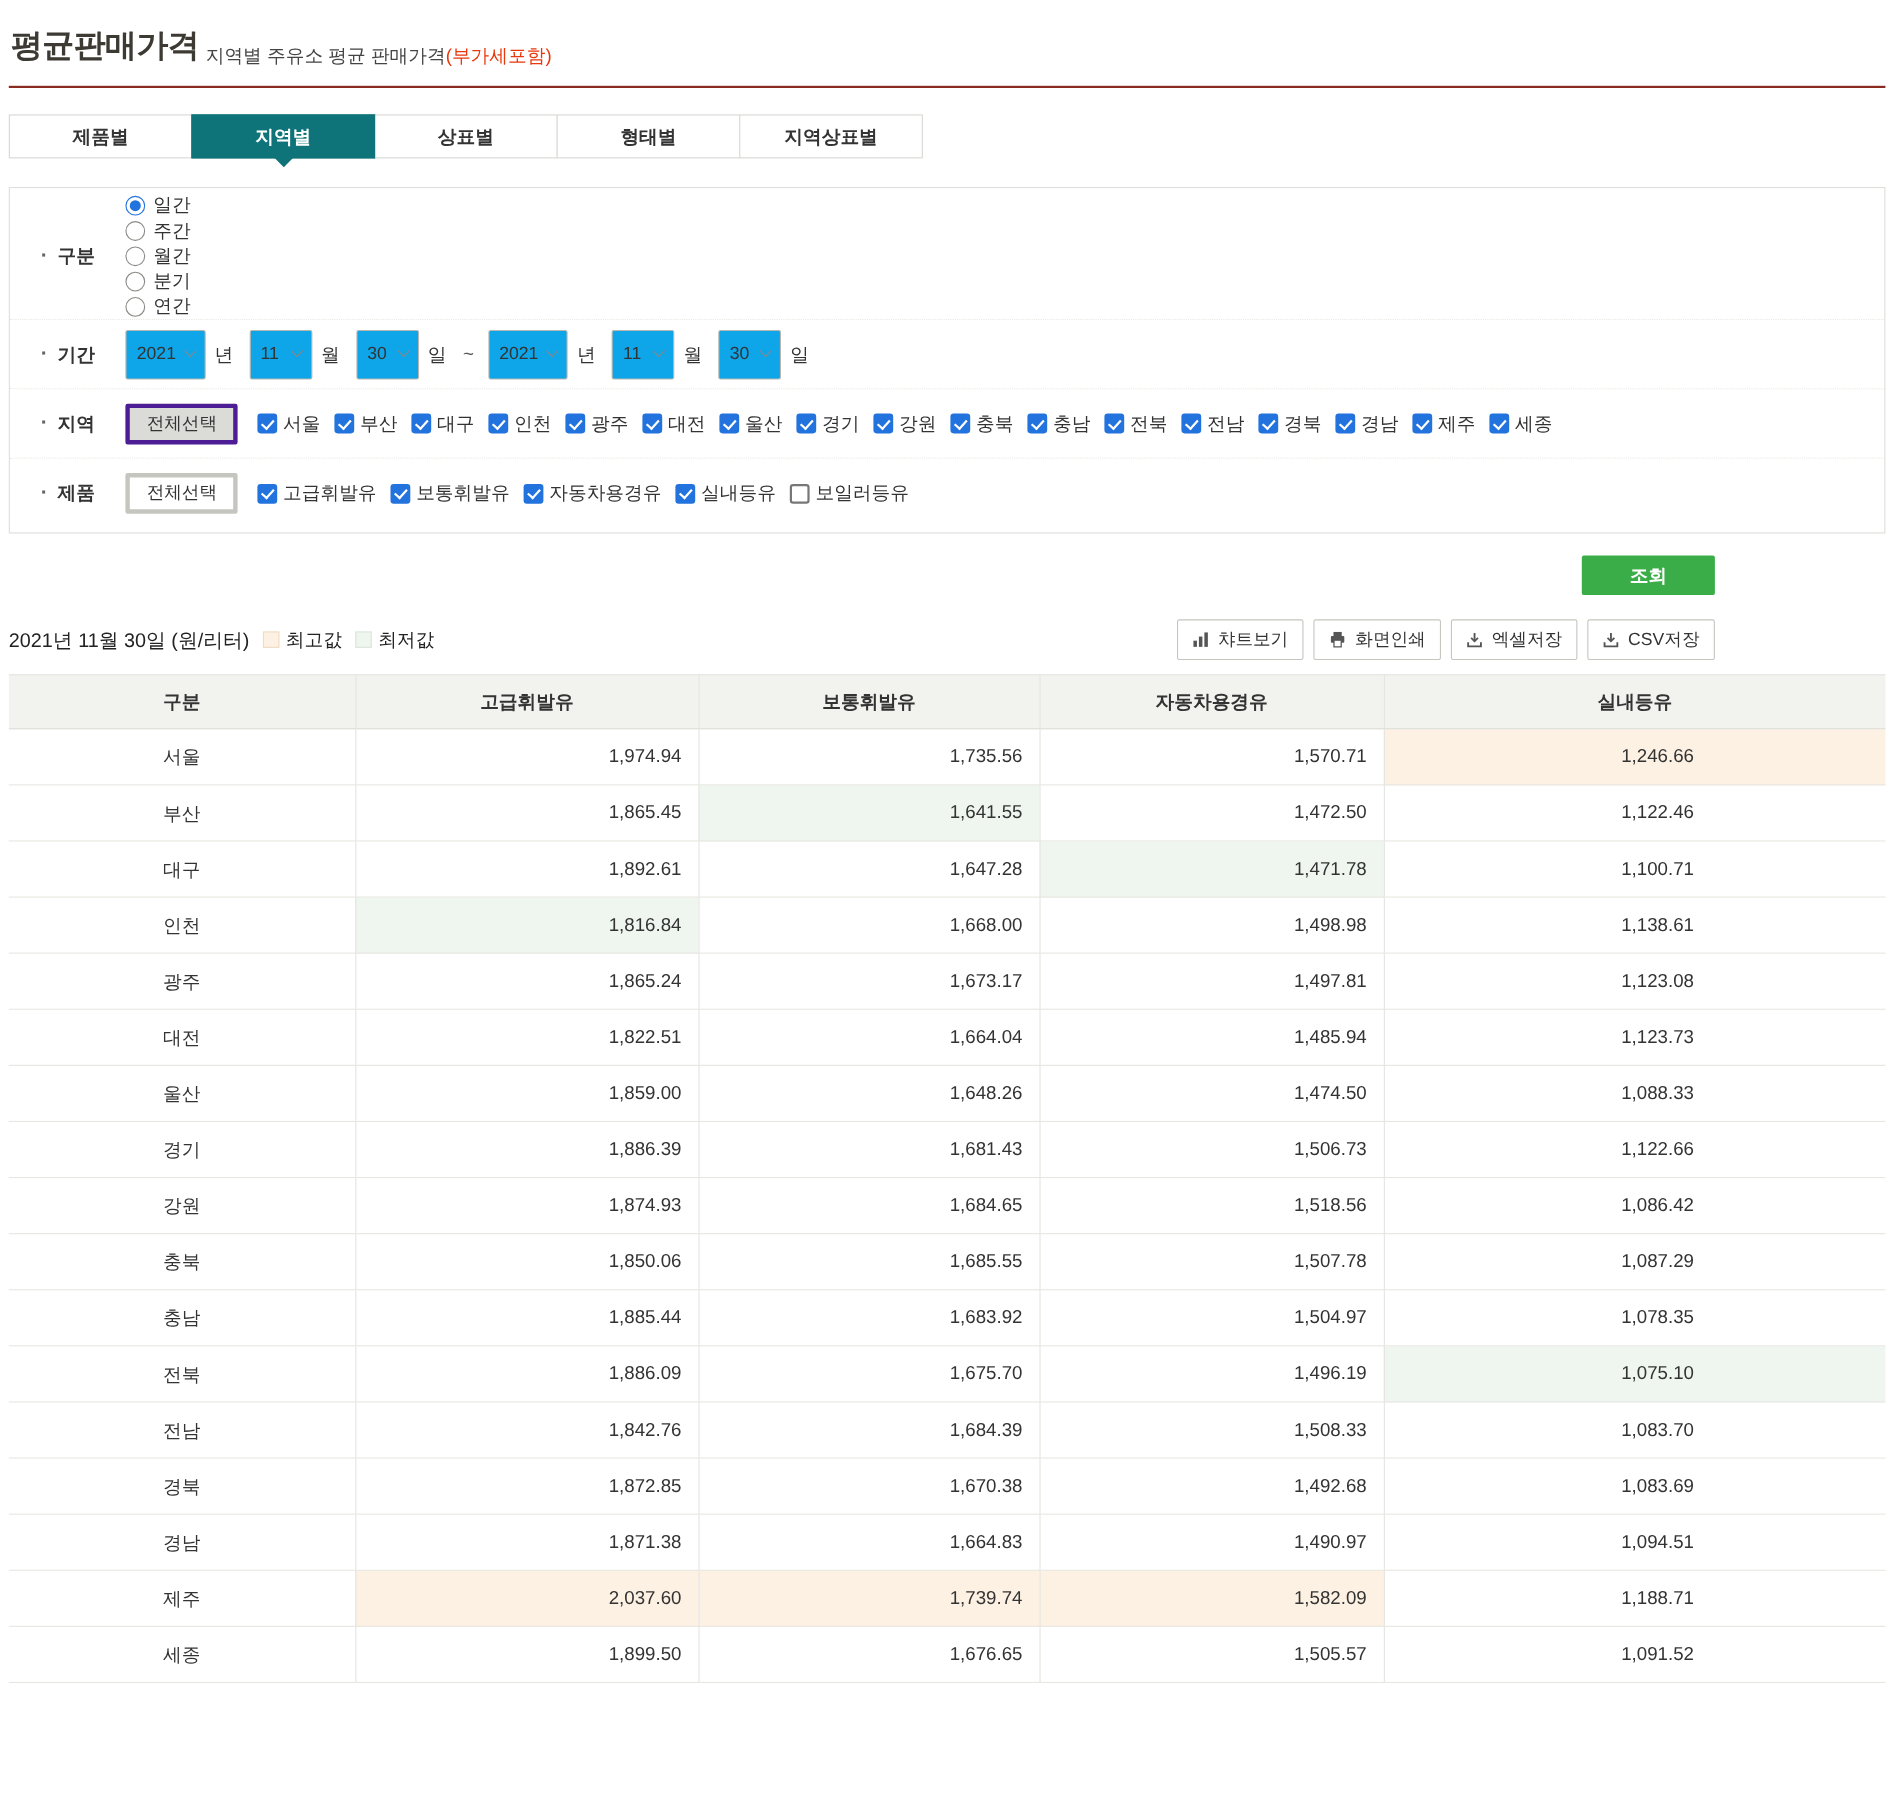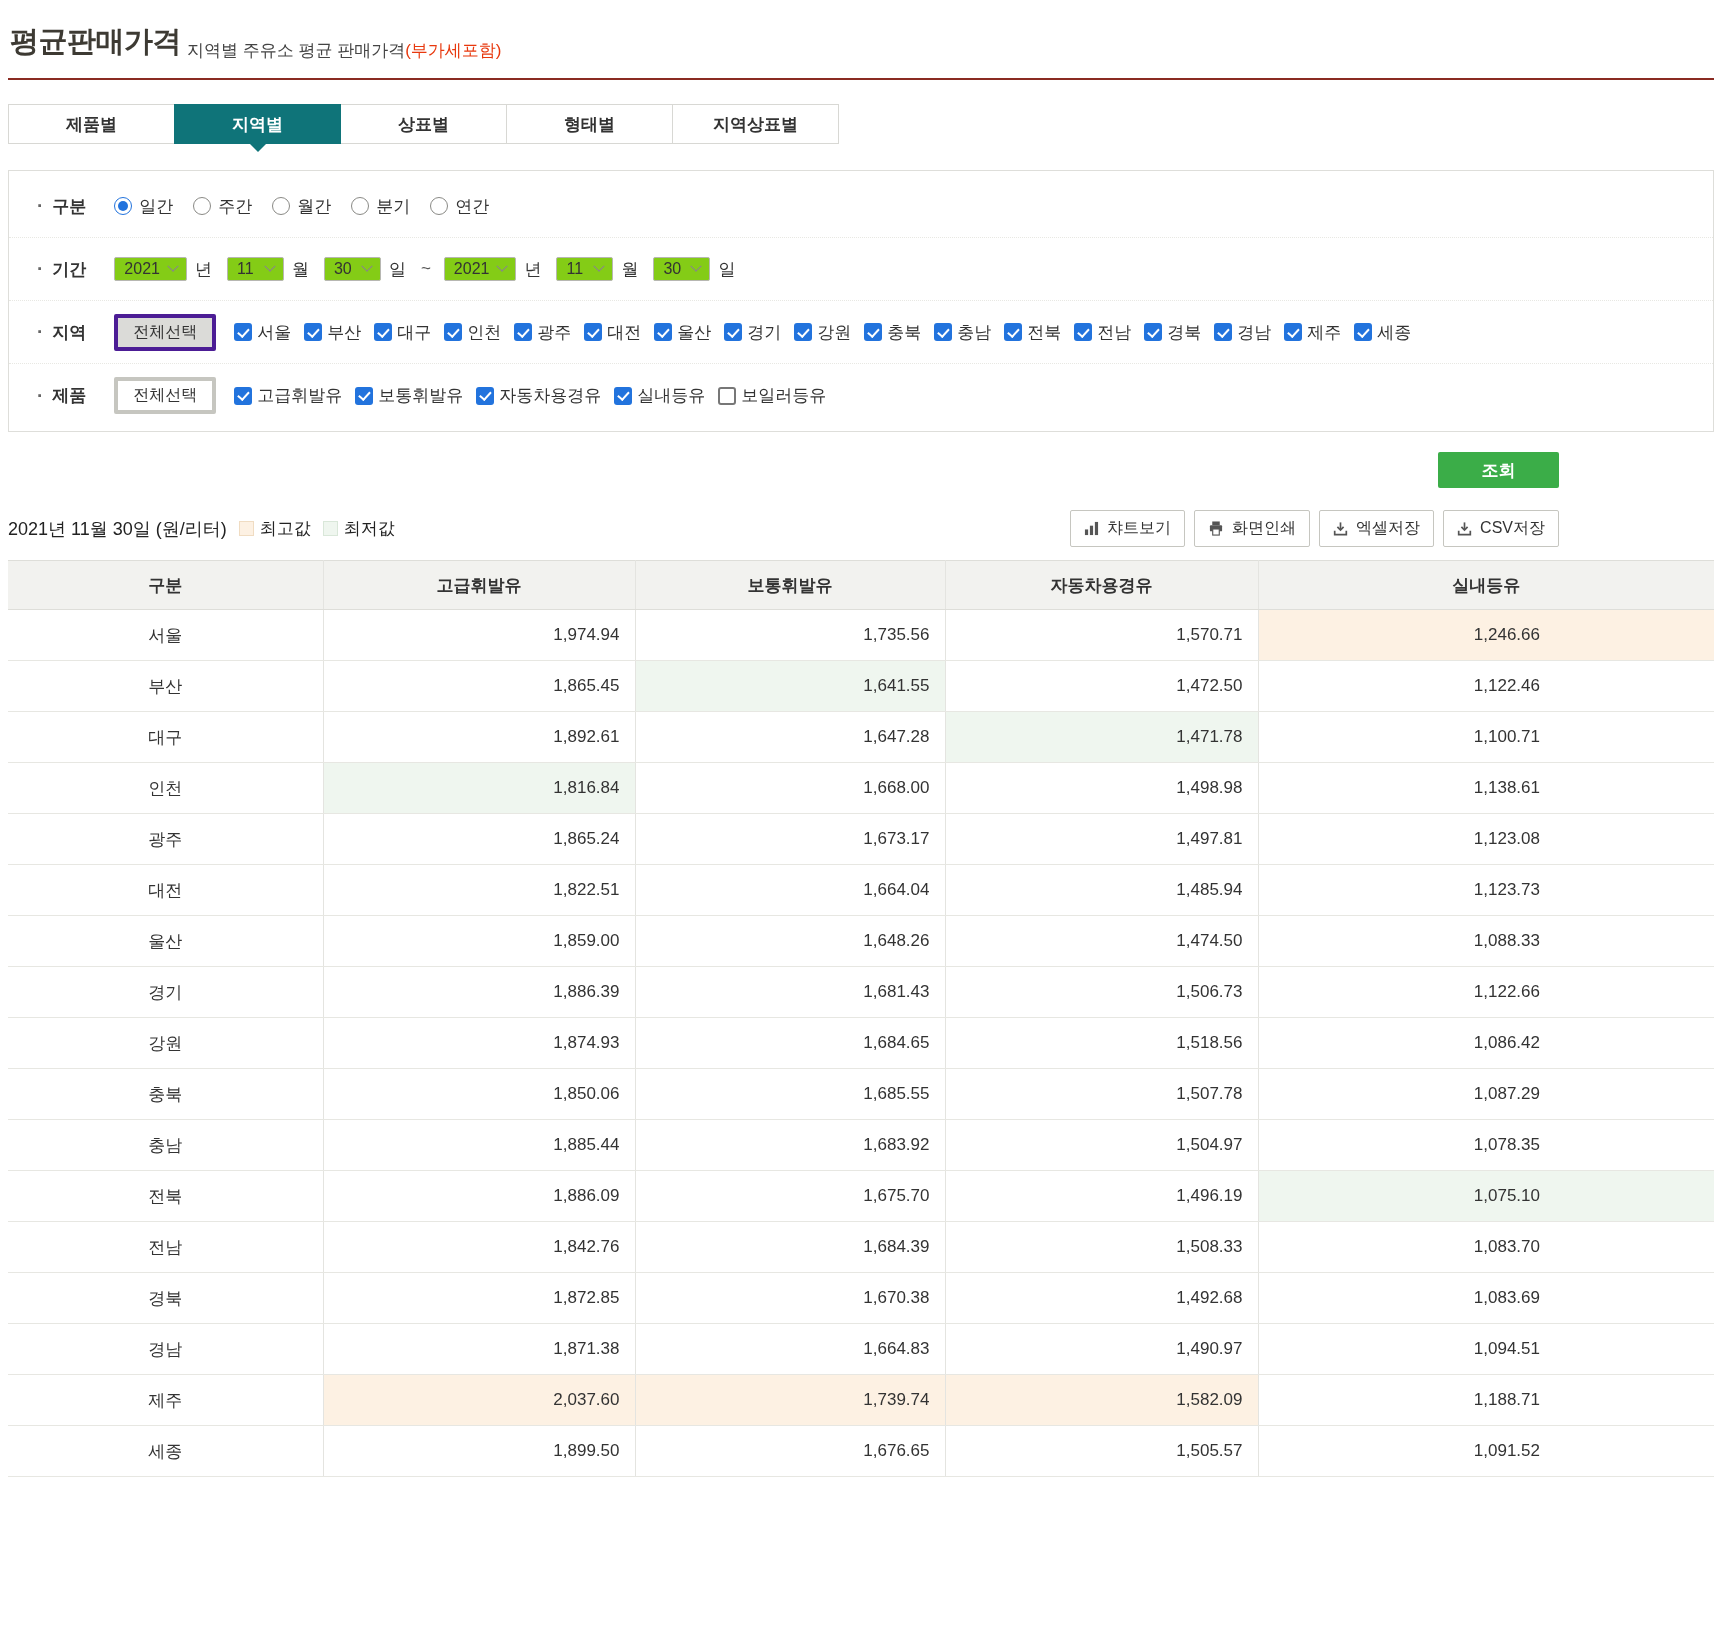--- a/index.html
+++ b/index.html
@@ -19,36 +19,36 @@
   .tab.active { background:var(--accent-teal,#0f7479); border-color:var(--accent-teal,#0f7479); color:#fff; z-index:1; }
   .tab.active::after { content:""; position:absolute; left:50%; bottom:-9px; transform:translateX(-50%); border:9px solid transparent; border-top:9px solid var(--accent-teal,#0f7479); border-bottom:none; }
 
   
   .filter-box { border:1px solid #dededa; margin-top:26px; padding:4px 0; }
   .filter-row { display:flex; align-items:center; min-height:63px; padding-left:28px; border-bottom:1px dotted #e8e8e3; }
   .filter-row:last-child { border-bottom:none; }
   .filter-row::before { content:"·"; font-weight:bold; color:#666; margin-right:9px; font-size:19px; }
   .filter-label { font-weight:bold; font-size:17px; width:62px; flex:none; }
 
-  .radio-group { display:flex; align-items:center; flex-wrap:wrap; gap:0 20px; }
+  .radio-group { display:flex; align-items:center; flex-wrap:wrap; gap:0 20px;flex-direction:column; }
   .radio { display:inline-flex; align-items:center; gap:7px; cursor:pointer; font-size:17px; }
   .rdot { width:18px; height:18px; border-radius:50%; border:1.5px solid #8a8a86; background:#fff; position:relative; flex:none; }
   .radio.checked .rdot { border-color:var(--checkbox-blue,#2273dd); }
   .radio.checked .rdot::after { content:""; position:absolute; inset:3px; border-radius:50%; background:var(--checkbox-blue,#2273dd); }
 
   .check-group { display:flex; align-items:center; flex-wrap:wrap; gap:6px 13px; }
   .cb { display:inline-flex; align-items:center; gap:5px; cursor:pointer; font-size:17px; }
   .cbox { width:18px; height:18px; border-radius:3px; background:var(--checkbox-blue,#2273dd); position:relative; flex:none; }
   .cbox::after { content:""; position:absolute; left:5.5px; top:2.5px; width:4.5px; height:9px; border:solid #fff; border-width:0 2.4px 2.4px 0; transform:rotate(42deg); }
   .cb.un .cbox { background:#fff; border:2px solid #777; }
   .cb.un .cbox::after { display:none; }
 
   
   .period-controls { display:flex; align-items:center; font-size:17px; }
-  .select { display:inline-flex; align-items:center; justify-content:space-between; gap:9px; height:24px; min-width:66px; padding:0 9px; border:1px solid #b7b7b2; border-radius:2px; background:#84cc16; font-size:16px; cursor:pointer; }
+  .select { display:inline-flex; align-items:center; justify-content:space-between; gap:9px; height:45px; min-width:66px; padding:0 9px; border:1px solid #b7b7b2; border-radius:2px; background:#0ea5e9; font-size:16px; cursor:pointer; }
   .select.narrow { min-width:57px; }
   .chev { width:8px; height:8px; border-right:1.6px solid #888; border-bottom:1.6px solid #888; transform:rotate(45deg) translate(-2px,-2px); flex:none; }
   .unit { margin:0 15px 0 8px; }
   .tilde { margin:0 13px 0 0; color:#555; }
 
   .btn-selectall { height:37px; padding:0 15px; font-size:16px; color:#333; background:#dbdbd8; border:4px solid #4c1d95; border-radius:2px; margin-right:18px; cursor:pointer; font-family:inherit; }
   .btn-selectall.white { background:#fff; border-color:#c6c6c0; }
 
   
   .search-row { display:flex; justify-content:flex-end; margin:20px 155px 0 0; }

